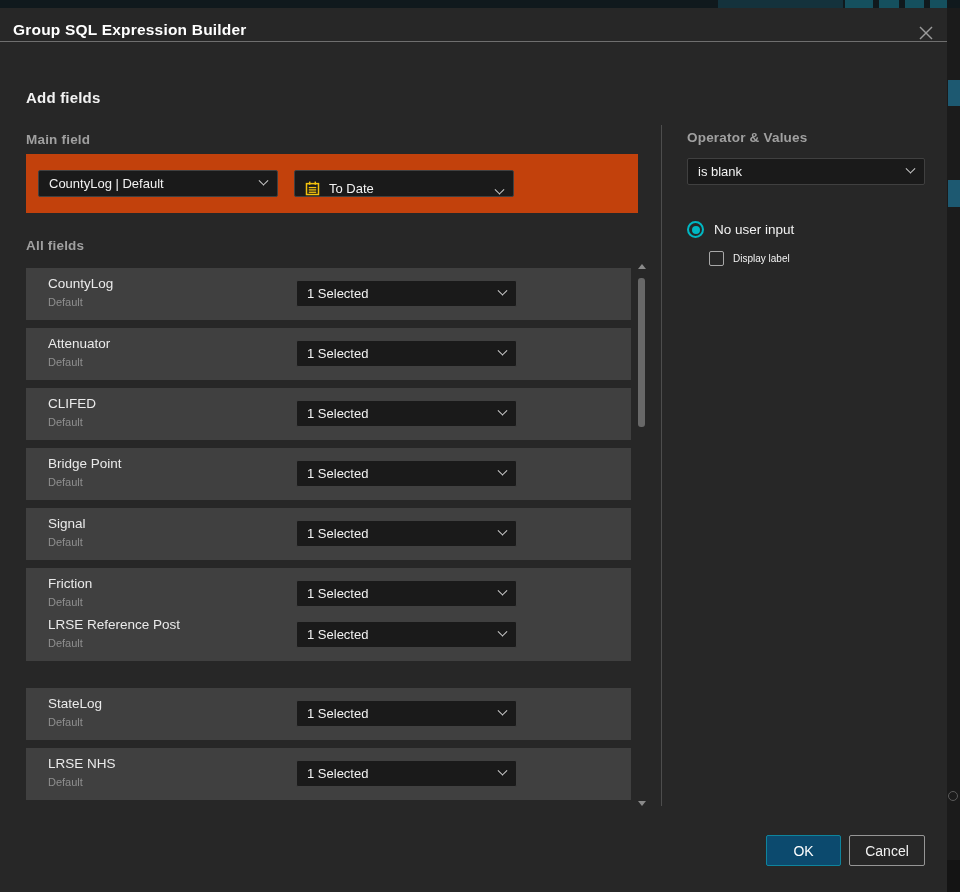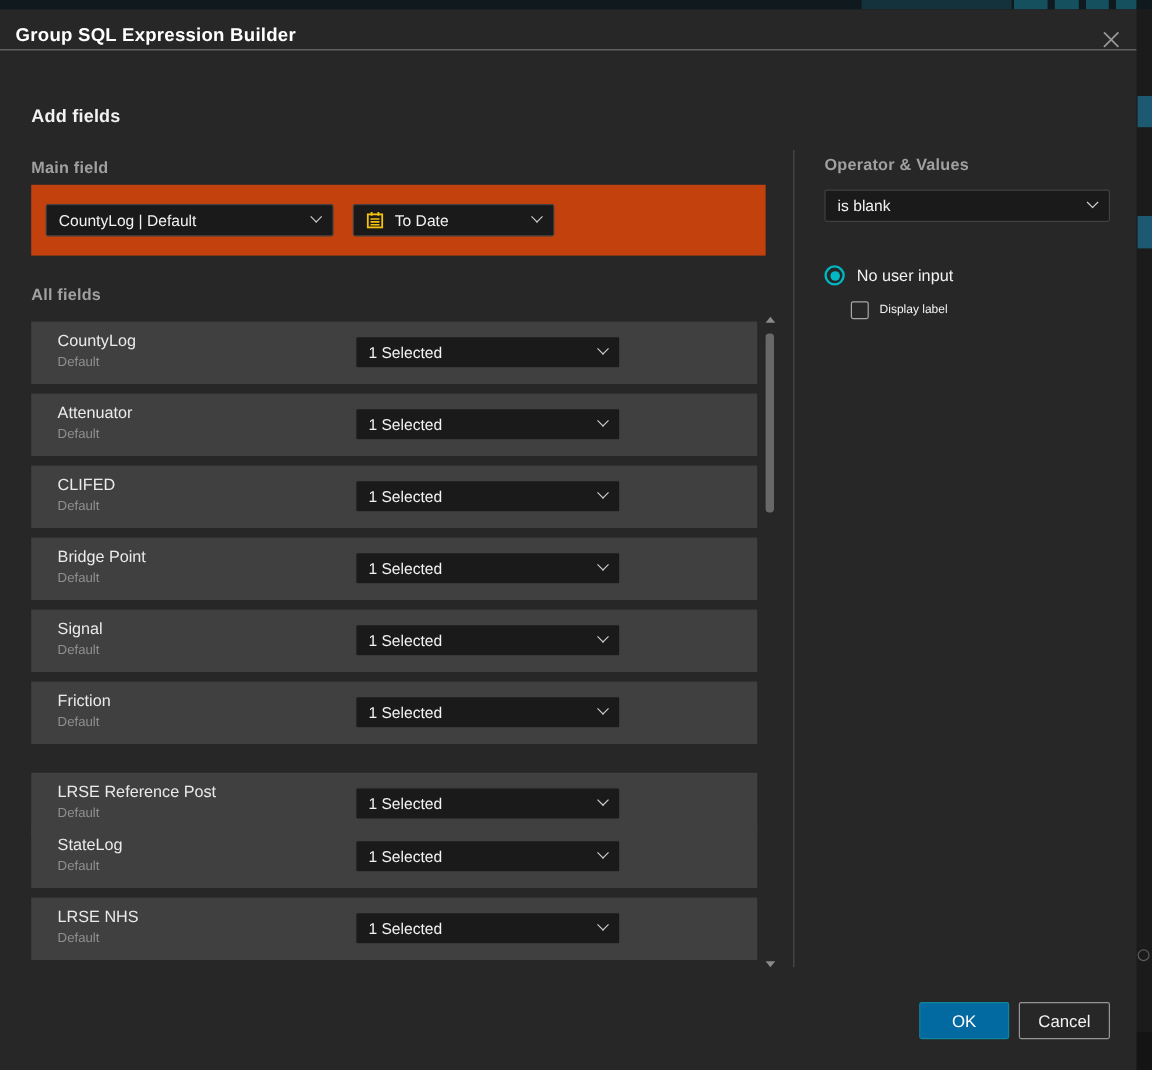--- a/index.html
+++ b/index.html
@@ -31,21 +31,21 @@
   .heading { position:absolute; left:26px; font-size:15px; font-weight:bold; color:#f2f2f2; letter-spacing:.2px; }
   .section-label { position:absolute; font-size:13.5px; font-weight:bold; color:#a0a0a0; letter-spacing:.2px; }
 
   .main-panel { position:absolute; left:26px; top:146px; width:612px; height:59px; background:#c2410c; }
 
   .dropdown { position:absolute; height:27px; background:#1a1a1a; border:1px solid #404040; border-radius:2px;
               display:flex; align-items:center; padding:0 10px; font-size:13px; color:#f2f2f2; cursor:pointer; }
   .dropdown .chev { margin-left:auto; width:7px; height:7px; border-right:1.5px solid #cfcfcf; border-bottom:1.5px solid #cfcfcf;
                     transform:rotate(45deg) translate(-2px,-2px); flex:none; }
   .dd-field  { left:12px;  top:16px; width:240px; }
-  .dd-date   { left:268px; top:16px; width:168px; }
+  .dd-date   { left:268px; top:16px; width:220px;align-items:flex-end; }
   .cal-icon { display:inline-flex; margin-right:9px; flex:none; }
 
   .fields-list { position:absolute; left:0; top:0; }
   .field-row { position:absolute; left:26px; width:605px; height:52px; background:#404040; }
   .row-name { position:absolute; left:22px; top:8px;  font-size:13.5px; color:#eaeaea; }
   .row-sub  { position:absolute; left:22px; top:28px; font-size:11px; color:#8f8f8f; }
   .row-dd   { left:270px; top:12px; width:221px; }
 
   
   .scrollbar { position:absolute; left:636px; top:254px; width:11px; height:546px; }
@@ -64,21 +64,21 @@
                  display:flex; align-items:center; justify-content:center; flex:none; }
   .radio-dot { width:8px; height:8px; border-radius:50%; background:#00b7c3; }
   .radio-label { margin-left:10px; font-size:13.5px; color:#f2f2f2; }
   .check-row { position:absolute; left:709px; top:243px; display:flex; align-items:center; cursor:pointer; }
   .checkbox { width:15px; height:15px; border:1.5px solid #a8a8a8; border-radius:2px; background:transparent; flex:none; }
   .check-label { margin-left:9px; font-size:10px; color:#f2f2f2; }
 
   
   .btn { position:absolute; top:827px; height:31px; font-family:"Liberation Sans", sans-serif; font-size:14px;
          border-radius:2px; cursor:pointer; }
-  .btn-ok { left:766px; width:75px; background:#0369a1; border:1px solid #0e849d; color:#ffffff; }
+  .btn-ok { left:766px; width:75px; background:#0c4a6e; border:1px solid #0e849d; color:#ffffff; }
   .btn-cancel { left:849px; width:76px; background:transparent; border:1px solid #969696; color:#f2f2f2; }
 </style>
 </head>
 <body>
 
 <div class="screen">
 
   <div class="bg-topbar">
     <div class="bg-liveview">
       
@@ -185,21 +185,21 @@
 
       <div class="field-row" style="top:560px;">
         <div class="row-name">Friction</div>
         <div class="row-sub">Default</div>
         <div class="dropdown row-dd">
           <span>1 Selected</span>
           <span class="chev"></span>
         </div>
       </div>
 
-      <div class="field-row" style="top:636px;">
+      <div class="field-row" style="top:601px;">
         <div class="row-name">LRSE Reference Post</div>
         <div class="row-sub">Default</div>
         <div class="dropdown row-dd">
           <span>1 Selected</span>
           <span class="chev"></span>
         </div>
       </div>
 
       <div class="field-row" style="top:680px;">
         <div class="row-name">StateLog</div>

